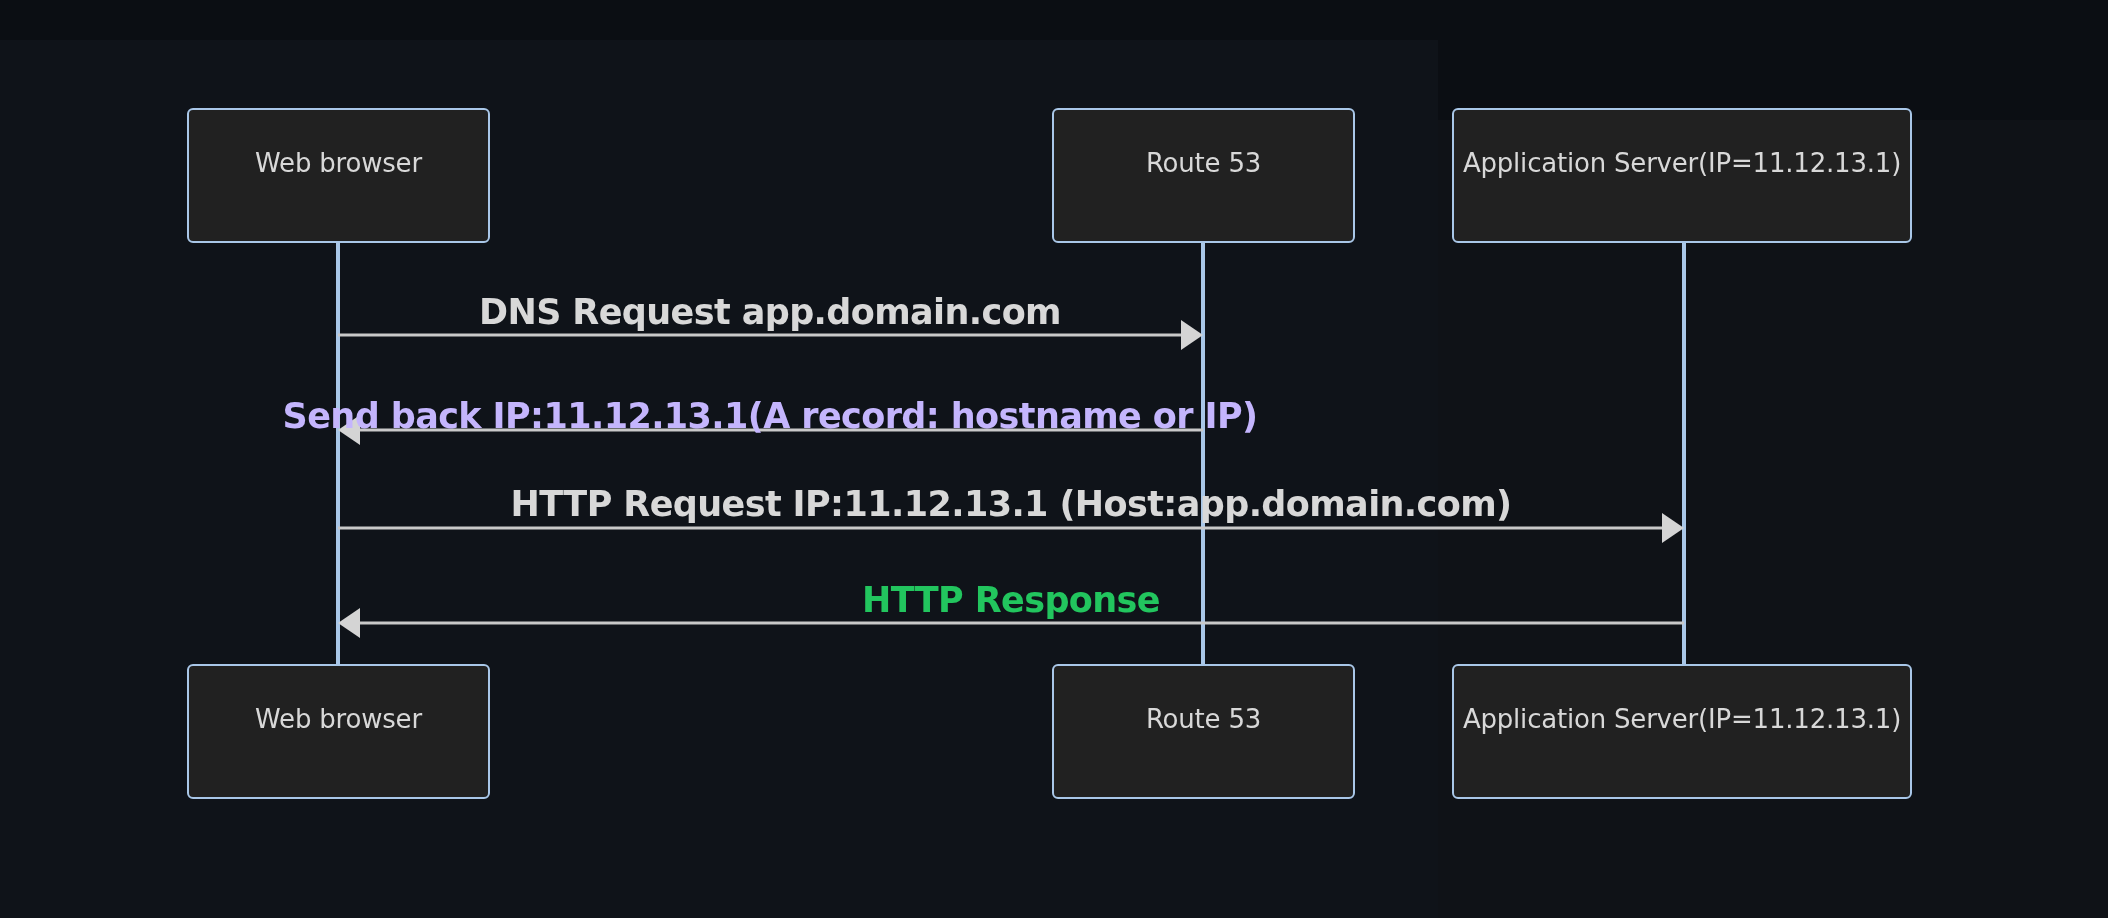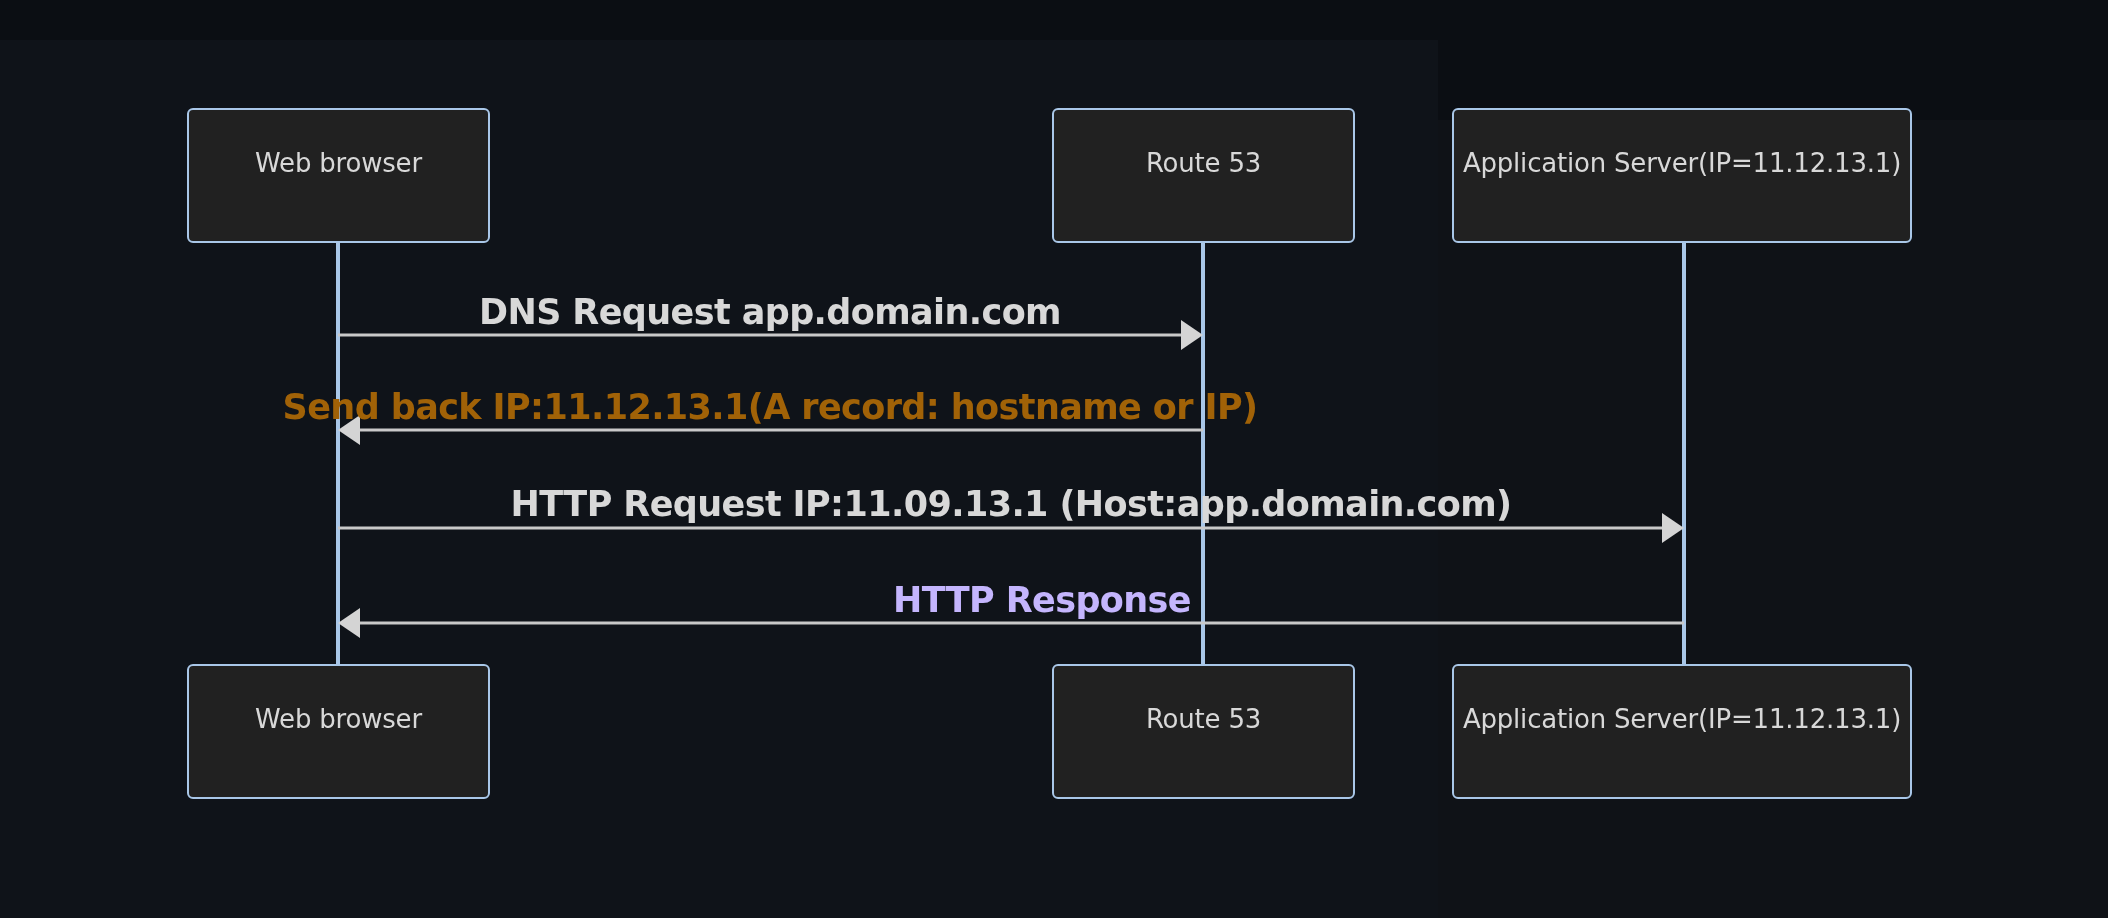--- a/index.html
+++ b/index.html
@@ -110,18 +110,18 @@
       <div class="participant-box" style="left: 1452px; top: 108px; width: 460px; height: 135px; background: rgb(33, 33, 33); border-color: rgb(169, 199, 232);">
         <span class="participant-label" style="color: rgb(216, 216, 216); margin-top: 38.475px;">Application Server(IP=11.12.13.1)</span>
       </div>
       <div class="participant-box" style="left: 1452px; top: 664px; width: 460px; height: 135px; background: rgb(33, 33, 33); border-color: rgb(169, 199, 232);">
         <span class="participant-label" style="color: rgb(216, 216, 216); margin-top: 38.475px;">Application Server(IP=11.12.13.1)</span>
       </div>
     </div>
 
   <div id="labels-layer">
       <div class="message-label" style="left: 770px; top: 292px; color: rgb(216, 216, 216);">DNS Request app.domain.com</div>
-      <div class="message-label" style="left: 770px; top: 387px; color: #a16207;">Send back IP:11.12.13.1(A record: hostname or IP)</div>
-      <div class="message-label" style="left: 1011px; top: 484px; color: rgb(216, 216, 216);">HTTP Request IP:11.09.13.1 (Host:app.domain.com)</div>
-      <div class="message-label" style="left: 1042px; top: 580px; color: #c4b5fd;">HTTP Response</div>
+      <div class="message-label" style="left: 770px; top: 396px; color: #c4b5fd;">Send back IP:11.12.13.1(A record: hostname or IP)</div>
+      <div class="message-label" style="left: 1011px; top: 484px; color: rgb(216, 216, 216);">HTTP Request IP:11.12.13.1 (Host:app.domain.com)</div>
+      <div class="message-label" style="left: 1011px; top: 580px; color: #22c55e;">HTTP Response</div>
     </div>
 
 </div>
 
 </body></html>

